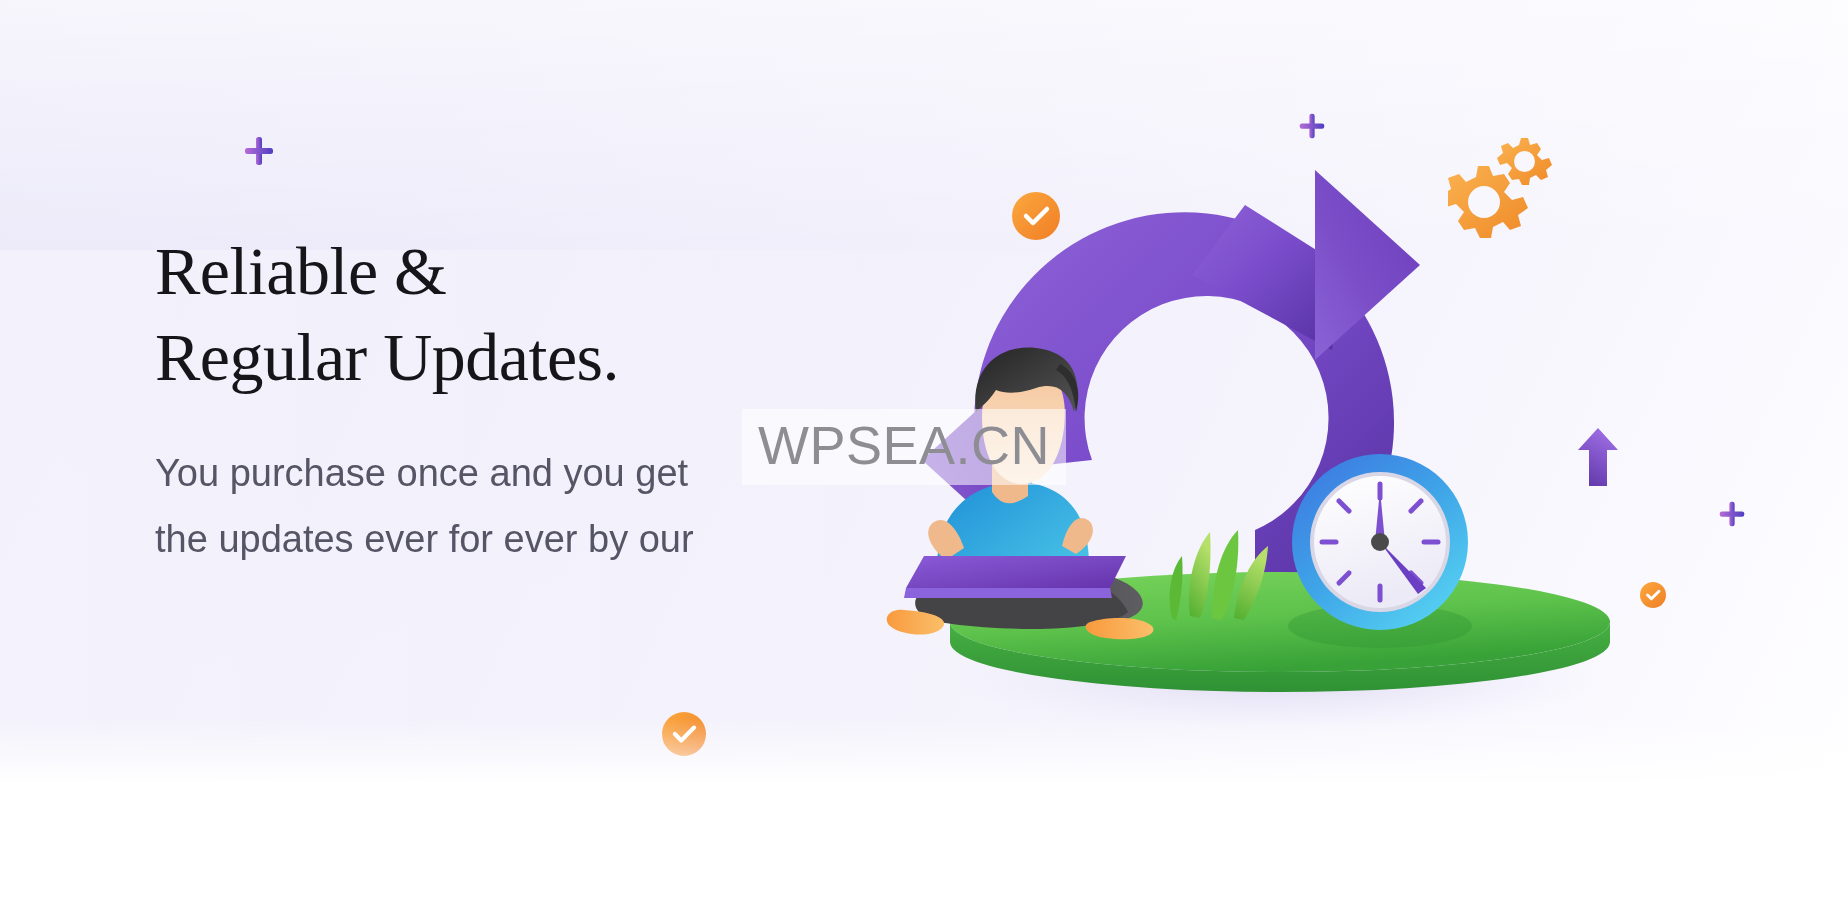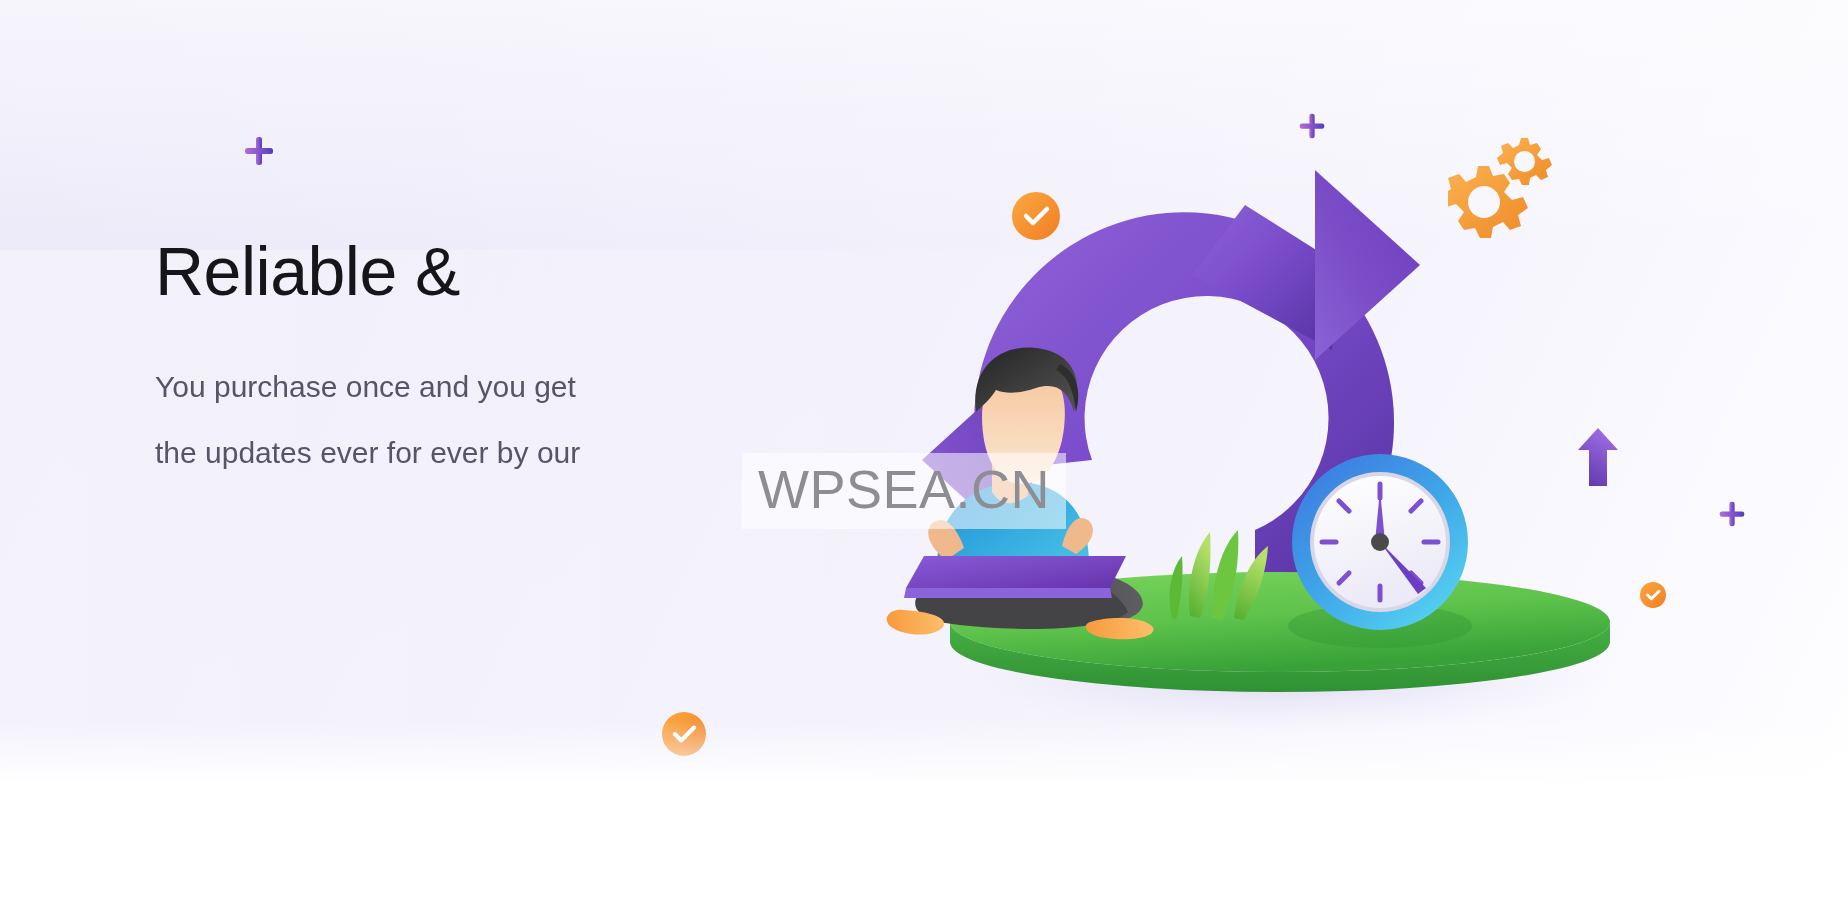--- a/index.html
+++ b/index.html
@@ -51,53 +51,52 @@
 
   
   .text-col {
     position: absolute;
     left: 155px;
     top: 228px;
     width: 700px;
   }
   .headline {
     margin: 0;
-    font-family: Liberation Sans, sans-serif;
+    font-family: Liberation Serif, serif;
     font-size: 68px;
     line-height: 86px;
     font-weight: 400;
     letter-spacing: -0.5px;
     color: #16161a;
   }
   .headline .l2 { display: block; }
   .subtext {
     margin: 40px 0 0 0;
     font-family: "Liberation Sans", sans-serif;
-    font-size: 30px;
+    font-size: 38px;
     line-height: 66px;
     font-weight: 400;
     color: #565566;
     max-width: 640px;
   }
 
   
   .watermark {
     position: absolute;
     left: 742px;
     top: 409px;
     padding: 4px 16px 8px 16px;
     background: rgba(255,255,255,0.55);
     color: #8d8d93;
     font-family: "Liberation Sans", sans-serif;
     font-size: 54px;
     line-height: 64px;
     letter-spacing: 0.5px;
     white-space: nowrap;
     z-index: 40;
-    margin-top: 44px;
   }
 
   
   .illu {
     position: absolute;
     left: 860px;
     top: 60px;
     width: 840px;
     height: 700px;
   }
@@ -113,20 +112,21 @@
 <body>
 
 <div class="hero">
 
   <div class="wash-a"></div>
   <div class="wash-b"></div>
 
   <div class="text-col">
     <h1 class="headline">
       <span class="l1">Reliable &amp;</span>
+      <span class="l2">Regular Updates.</span>
     </h1>
     <p class="subtext">
       <span>You purchase once and you get</span><br>
       <span>the updates ever for ever by our</span><br>
     </p>
   </div>
 
   <div class="illu">
     <svg width="840" height="700" viewBox="0 0 840 700" xmlns="http://www.w3.org/2000/svg">
       <defs>

